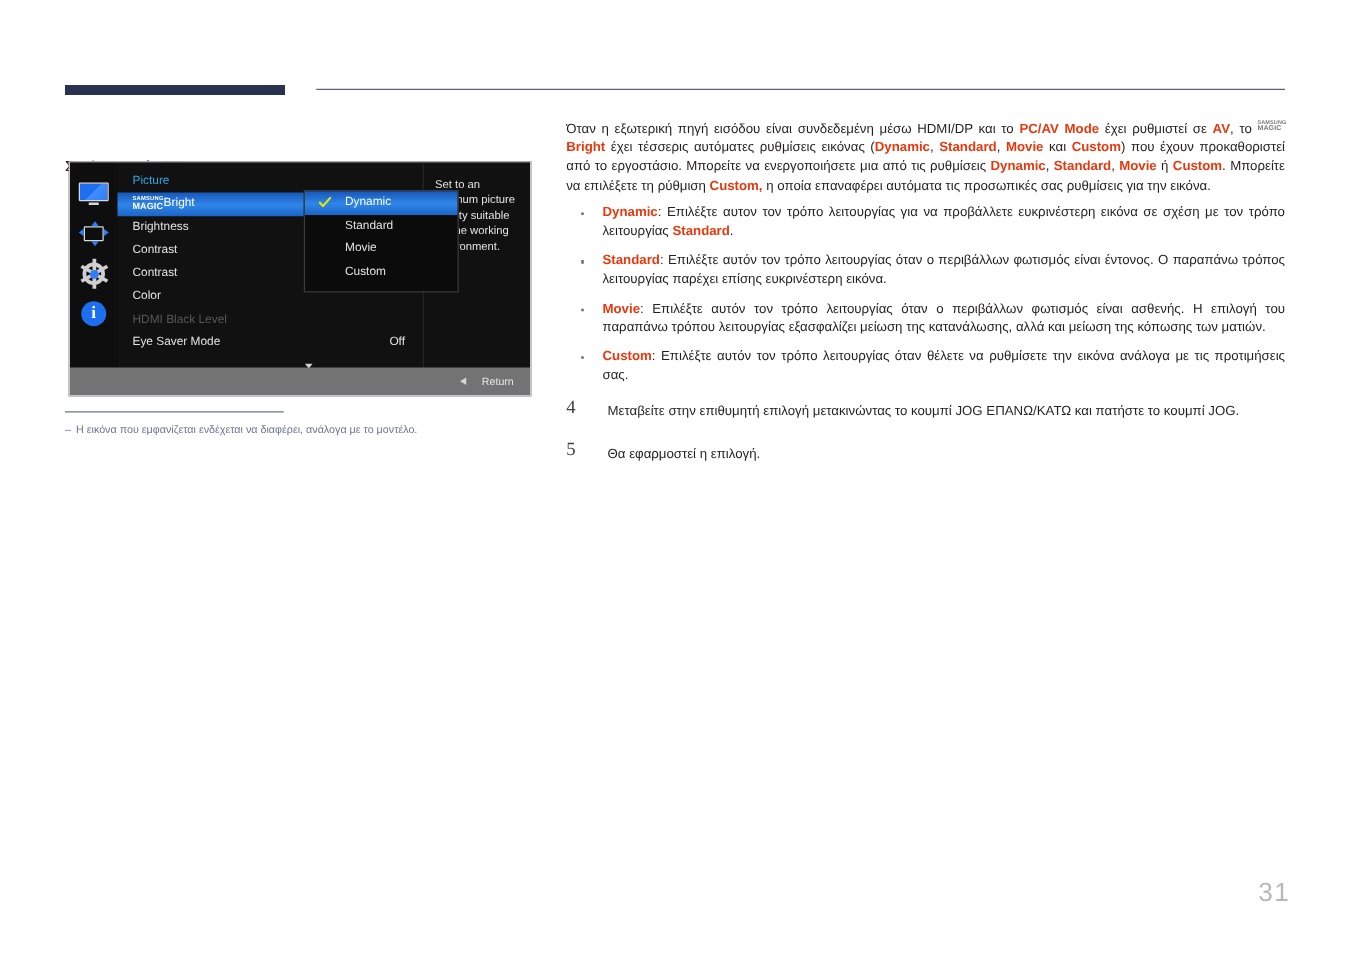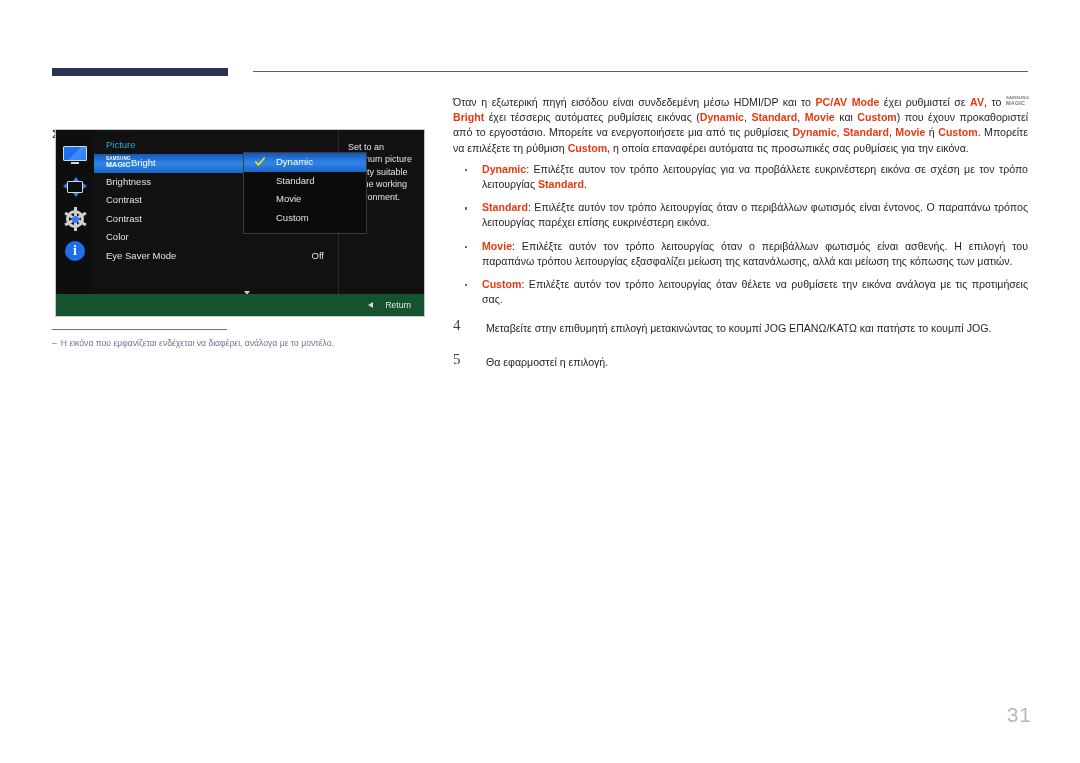--- a/index.html
+++ b/index.html
@@ -257,21 +257,21 @@
     font-size: 9px;
     line-height: 12.4px;
     color: #e2e2e2;
   }
 
   
   #osd-footer {
     position: absolute;
     left: 0; right: 0; bottom: 0;
     height: 22px;
-    background: #14532d;
+    background: #737373;
     display: flex;
     align-items: center;
     justify-content: flex-end;
     padding-right: 13px;
     gap: 12px;
     padding-left: 40px;
   }
   #osd-footer .back-caret {
     width: 0; height: 0;
     border-top: 3.5px solid transparent;
@@ -447,20 +447,23 @@
       </div>
       <div class="osd-row">
         <span>Contrast</span>
       </div>
       <div class="osd-row">
         <span>Contrast</span>
       </div>
       <div class="osd-row">
         <span>Color</span>
       </div>
+      <div class="osd-row disabled">
+        <span>HDMI Black Level</span>
+      </div>
       <div class="osd-row">
         <span>Eye Saver Mode</span>
         <span class="val">Off</span>
       </div>
 
       <div id="osd-scroll-caret"></div>
 
       <div id="osd-submenu">
         <div class="sub-row selected">
           <svg class="sub-check" viewBox="0 0 12 12">

